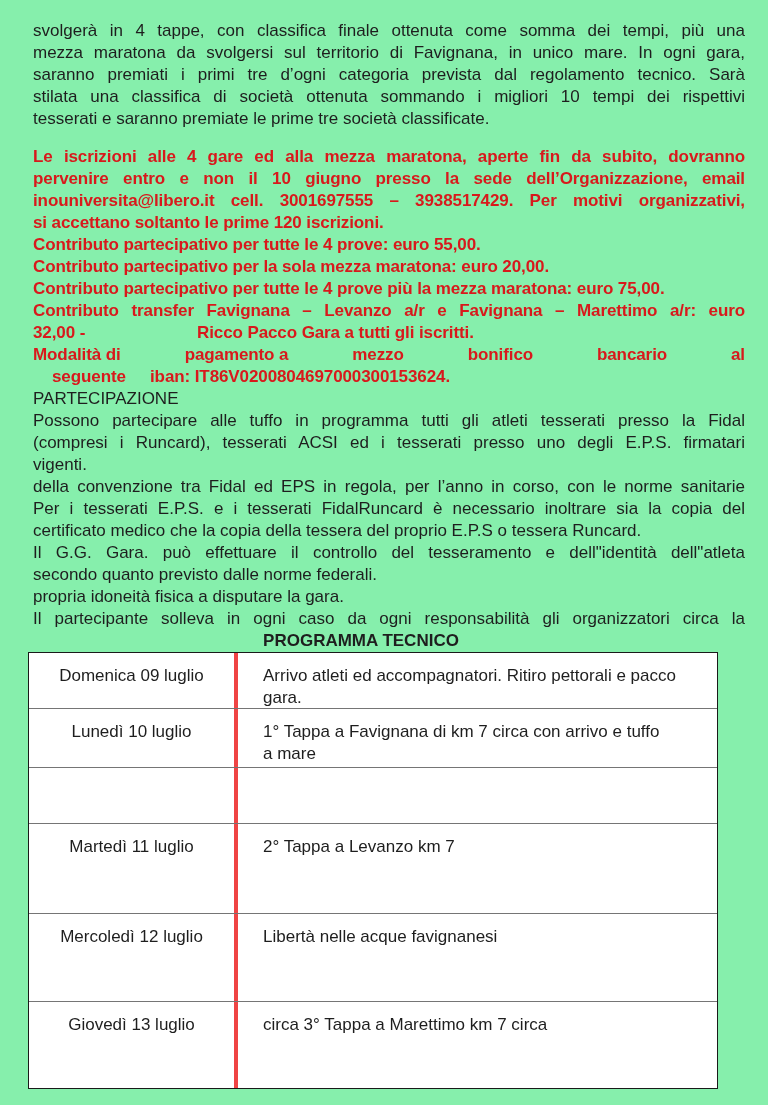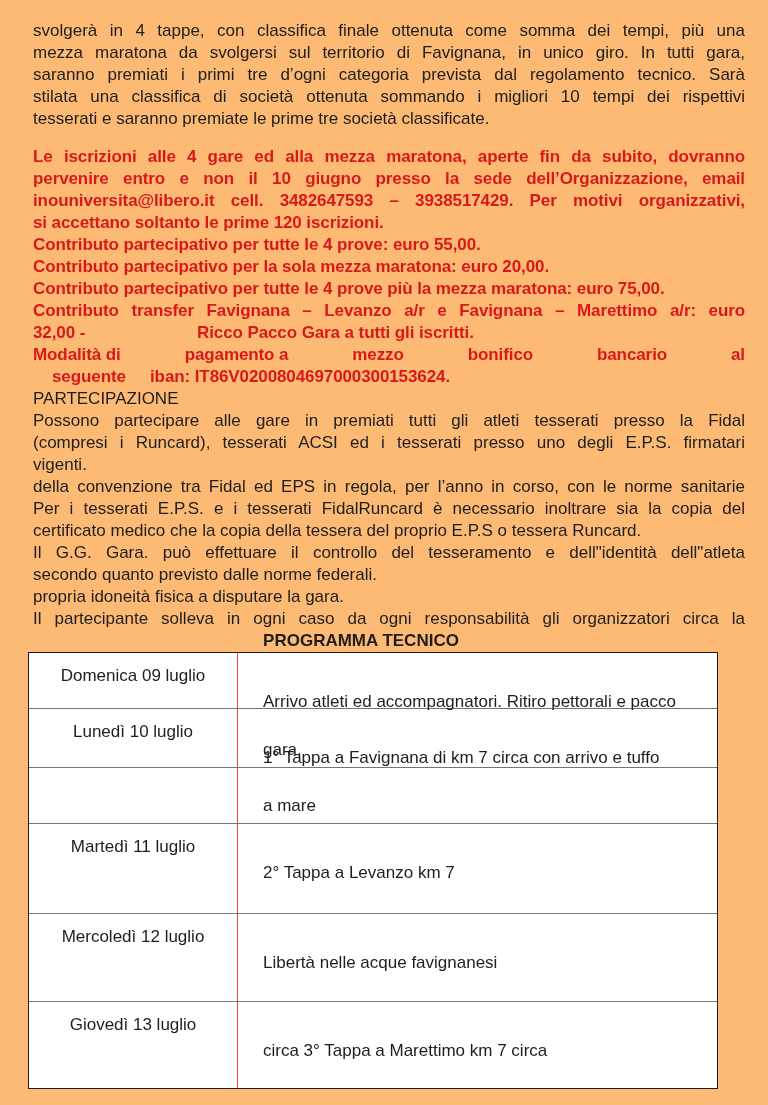--- a/index.html
+++ b/index.html
@@ -2,21 +2,21 @@
 <html><head>
 <meta charset="utf-8">
 <style>
   html,body{margin:0;padding:0;}
   body{
     width:768px;height:1105px;overflow:hidden;background:#ffffff;
     font-family:"Liberation Sans","DejaVu Sans",sans-serif;
     -webkit-font-smoothing:antialiased;
   }
   .page{
-    position:relative;width:768px;height:1105px;background:#fdba74;
+    position:relative;width:768px;height:1105px;background:#86efac;
     box-sizing:border-box;padding:20px 23px 0 33px;
     color:#1e1e1e;font-size:17px;line-height:22px;
   }
   .textblock{width:712px;}
   .line{white-space:nowrap;height:22px;}
   .j{text-align:justify;text-align-last:justify;}
   .l{text-align:left;}
   .c{text-align:center;}
   .heading{font-weight:bold;padding-right:56px;box-sizing:border-box;}
   .spread{display:flex;justify-content:space-between;align-items:flex-end;}
@@ -25,65 +25,65 @@
   .pairline .seg-b{position:absolute;top:0;display:inline-block;}
   .red-block{color:#d8191c;font-weight:bold;margin-top:16px;letter-spacing:-0.1px;}
   
   .ptable{
     position:absolute;left:28px;top:652px;width:690px;box-sizing:border-box;
     border:1px solid #1a1a1a;background:#ffffff;
   }
   .t-row{display:flex;box-sizing:border-box;border-bottom:1px solid #757575;}
   .t-row:last-child{border-bottom:none;}
   .t-c1{
-    width:209px;box-sizing:border-box;border-right:1px solid #ef4444;
+    width:209px;box-sizing:border-box;border-right:4px solid #ef4444;
     text-align:center;padding-top:12px;
   }
   .t-c2{
     flex:1;box-sizing:border-box;padding:12px 2px 0 25px;
   }
-  .t-c2 .cell-line{white-space:nowrap;height:22px;margin-top:26px;}
+  .t-c2 .cell-line{white-space:nowrap;height:22px;}
 </style>
 </head>
 <body>
 
 <div class="page">
 
   <div class="textblock">
       <div class="line j">svolgerà in 4 tappe, con classifica finale ottenuta come somma dei tempi, più una</div>
-      <div class="line j">mezza maratona da svolgersi sul territorio di Favignana, in unico giro. In tutti gara,</div>
+      <div class="line j">mezza maratona da svolgersi sul territorio di Favignana, in unico mare. In ogni gara,</div>
       <div class="line j">saranno premiati i primi tre d’ogni categoria prevista dal regolamento tecnico. Sarà</div>
       <div class="line j">stilata una classifica di società ottenuta sommando i migliori 10 tempi dei rispettivi</div>
       <div class="line l">tesserati e saranno premiate le prime tre società classificate.</div>
     </div>
 
   <div class="textblock red-block">
       <div class="line j">Le iscrizioni alle 4 gare ed alla mezza maratona, aperte fin da subito, dovranno</div>
       <div class="line j">pervenire entro e non il 10 giugno presso la sede dell’Organizzazione, email</div>
-      <div class="line j">inouniversita@libero.it cell. 3482647593 – 3938517429. Per motivi organizzativi,</div>
+      <div class="line j">inouniversita@libero.it cell. 3001697555 – 3938517429. Per motivi organizzativi,</div>
       <div class="line l">si accettano soltanto le prime 120 iscrizioni.</div>
       <div class="line l">Contributo partecipativo per tutte le 4 prove: euro 55,00.</div>
       <div class="line l">Contributo partecipativo per la sola mezza maratona: euro 20,00.</div>
       <div class="line l">Contributo partecipativo per tutte le 4 prove più la mezza maratona: euro 75,00.</div>
       <div class="line j">Contributo transfer Favignana – Levanzo a/r e Favignana – Marettimo a/r: euro</div>
       <div class="line l pairline"><span class="seg-a">32,00 -</span><span class="seg-b" style="left: 164px;">Ricco Pacco Gara a tutti gli iscritti.</span></div>
       <div class="line l spread">
         <span>Modalità di</span>
         <span>pagamento a</span>
         <span>mezzo</span>
         <span>bonifico</span>
         <span>bancario</span>
         <span>al</span>
       </div>
       <div class="line l pairline"><span class="seg-a" style="margin-left: 19px;">seguente</span><span class="seg-b" style="left: 117px;">iban: IT86V0200804697000300153624.</span></div>
     </div>
 
   <div class="textblock">
       <div class="line l">PARTECIPAZIONE</div>
-      <div class="line j">Possono partecipare alle gare in premiati tutti gli atleti tesserati presso la Fidal</div>
+      <div class="line j">Possono partecipare alle tuffo in programma tutti gli atleti tesserati presso la Fidal</div>
       <div class="line j">(compresi i Runcard), tesserati ACSI ed i tesserati presso uno degli E.P.S. firmatari</div>
       <div class="line l">vigenti.</div>
       <div class="line j">della convenzione tra Fidal ed EPS in regola, per l’anno in corso, con le norme sanitarie</div>
       <div class="line j">Per i tesserati E.P.S. e i tesserati FidalRuncard è necessario inoltrare sia la copia del</div>
       <div class="line l">certificato medico che la copia della tessera del proprio E.P.S o tessera Runcard.</div>
       <div class="line j">Il G.G. Gara. può effettuare il controllo del tesseramento e dell"identità dell"atleta</div>
       <div class="line l">secondo quanto previsto dalle norme federali.</div>
       <div class="line l">propria idoneità fisica a disputare la gara.</div>
       <div class="line j">Il partecipante solleva in ogni caso da ogni responsabilità gli organizzatori circa la</div>
       <div class="line c heading">PROGRAMMA TECNICO</div>

